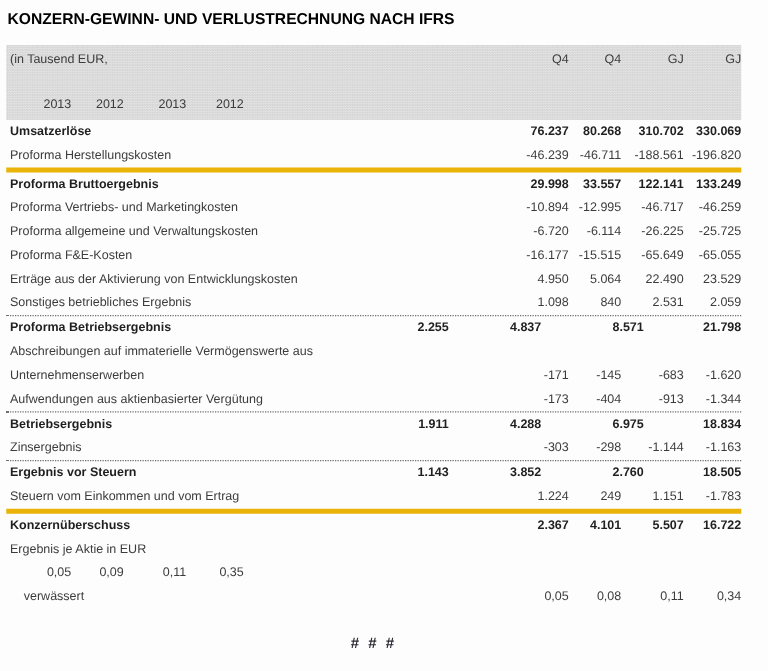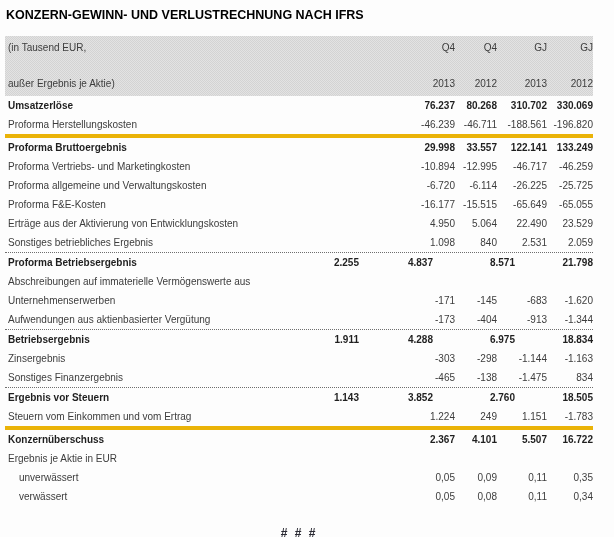--- a/index.html
+++ b/index.html
@@ -82,21 +82,20 @@
   <div class="table">
     <div class="thead">
       <div class="row">
         <div class="cell-label">(in Tausend EUR,</div>
         <div class="cell-num col1">Q4</div>
         <div class="cell-num col2">Q4</div>
         <div class="cell-num col3">GJ</div>
         <div class="cell-num col4">GJ</div>
       </div>
       <div class="row">
-        <div class="cell-label">außer Ergebnis je Aktie)</div>
         <div class="cell-num col1">2013</div>
         <div class="cell-num col2">2012</div>
         <div class="cell-num col3">2013</div>
         <div class="cell-num col4">2012</div>
       </div>
     </div>
     <div class="tbody">
         <div class="row bold">
     <div class="cell-label">Umsatzerlöse</div>
     <div class="cell-num col1">76.237</div>
@@ -188,27 +187,20 @@
     <div class="cell-num col3">6.975</div>
     <div class="cell-num col4">18.834</div>
   </div>
         <div class="row">
     <div class="cell-label">Zinsergebnis</div>
     <div class="cell-num col1">-303</div>
     <div class="cell-num col2">-298</div>
     <div class="cell-num col3">-1.144</div>
     <div class="cell-num col4">-1.163</div>
   </div>
-        <div class="row">
-    <div class="cell-label">Sonstiges Finanzergebnis</div>
-    <div class="cell-num col1">-465</div>
-    <div class="cell-num col2">-138</div>
-    <div class="cell-num col3">-1.475</div>
-    <div class="cell-num col4">834</div>
-  </div>
         <div class="row bold b-dotted">
     <div class="cell-label">Ergebnis vor Steuern</div>
     <div class="cell-num col1">1.143</div>
     <div class="cell-num col2">3.852</div>
     <div class="cell-num col3">2.760</div>
     <div class="cell-num col4">18.505</div>
   </div>
         <div class="row">
     <div class="cell-label">Steuern vom Einkommen und vom Ertrag</div>
     <div class="cell-num col1">1.224</div>
@@ -224,21 +216,20 @@
     <div class="cell-num col4">16.722</div>
   </div>
         <div class="row">
     <div class="cell-label">Ergebnis je Aktie in EUR</div>
     <div class="cell-num col1"></div>
     <div class="cell-num col2"></div>
     <div class="cell-num col3"></div>
     <div class="cell-num col4"></div>
   </div>
         <div class="row indent1">
-    <div class="cell-label">unverwässert</div>
     <div class="cell-num col1">0,05</div>
     <div class="cell-num col2">0,09</div>
     <div class="cell-num col3">0,11</div>
     <div class="cell-num col4">0,35</div>
   </div>
         <div class="row indent1">
     <div class="cell-label">verwässert</div>
     <div class="cell-num col1">0,05</div>
     <div class="cell-num col2">0,08</div>
     <div class="cell-num col3">0,11</div>

